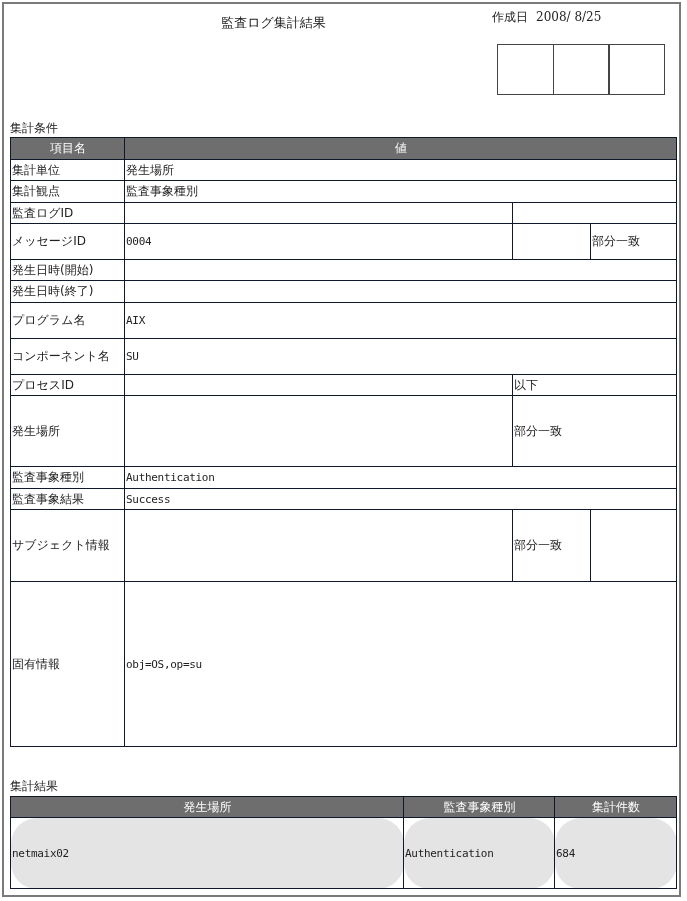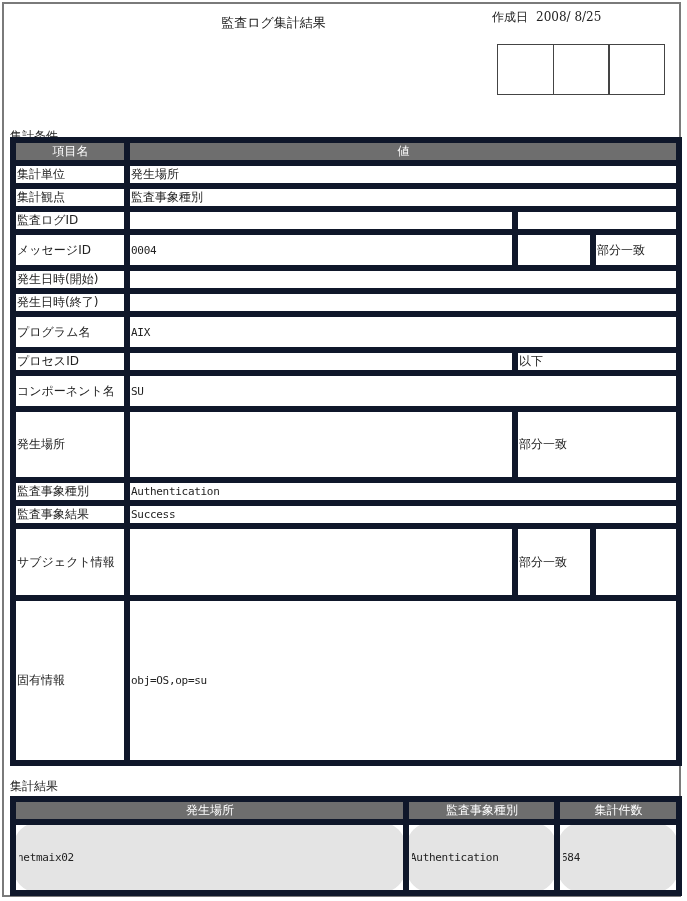--- a/index.html
+++ b/index.html
@@ -9,21 +9,21 @@
           border: 2px solid #7a7a7a; box-sizing: border-box; background: #fff; }
   .title { position: absolute; left: 0; width: 547px; top: 14px; text-align: center;
            font-size: 13px; }
   .created { position: absolute; left: 492px; top: 9px; font-size: 12px; font-family: "DejaVu Serif", serif; }
   .created .lbl { margin-right: 8px; }
   .stamps { position: absolute; left: 497px; top: 44px; display: flex; height: 51px; }
   .stamp { width: 57px; height: 51px; border: 1.5px solid #444; box-sizing: border-box; margin-left: -1.5px; }
   .stamp:first-child { margin-left: 0; }
   .section-label { position: absolute; left: 10px; font-size: 12px; }
   table { border-collapse: collapse; position: absolute; left: 10px; table-layout: fixed; }
-  td, th { border: 6px solid #0f172a; padding: 0 0 0 1px; font-size: 12px; font-weight: normal;
+  td, th { border: 1px solid #0f172a; padding: 0 0 0 1px; font-size: 12px; font-weight: normal;
            text-align: left; vertical-align: middle; white-space: nowrap; overflow: hidden; }
   th { background: #6e6e6e; color: #ffffff; text-align: center; }
   .mono { font-family: "DejaVu Sans Mono", "Liberation Mono", monospace; font-size: 11px; letter-spacing: -0.3px; }
   .cond { width: 666px; top: 137px; border: 1.5px solid #333; }
   .result { width: 666px; top: 796px; border: 1.5px solid #333; }
   .result td { background: #e4e4e4; border-radius: 26px; }
 </style>
 </head>
 <body>
 
@@ -33,21 +33,21 @@
 <div class="created">
   <span class="lbl">作成日</span><span>2008/ 8/25</span>
 </div>
 
 <div class="stamps">
   <div class="stamp"></div>
   <div class="stamp"></div>
   <div class="stamp"></div>
 </div>
 
-<div class="section-label" style="top:128px;">集計条件</div>
+<div class="section-label" style="top:120px;">集計条件</div>
 
 <table class="cond">
   <colgroup>
     <col style="width:114px">
       <col style="width:388px">
       <col style="width:78px">
       <col style="width:86px">
   </colgroup>
   <tbody>
       <tr style="height:22px">
@@ -78,28 +78,28 @@
     <td colspan="3"></td>
   </tr>
   <tr style="height:22px">
     <td>発生日時(終了)</td>
     <td colspan="3"></td>
   </tr>
   <tr style="height:36px">
     <td>プログラム名</td>
     <td colspan="3" class="mono">AIX</td>
   </tr>
+  <tr style="height:36px">
+    <td>コンポーネント名</td>
+    <td colspan="3" class="mono">SU</td>
+  </tr>
   <tr style="height:21px">
     <td>プロセスID</td>
     <td></td>
     <td colspan="2">以下</td>
-  </tr>
-  <tr style="height:36px">
-    <td>コンポーネント名</td>
-    <td colspan="3" class="mono">SU</td>
   </tr>
   <tr style="height:71px">
     <td>発生場所</td>
     <td></td>
     <td colspan="2">部分一致</td>
   </tr>
   <tr style="height:22px">
     <td>監査事象種別</td>
     <td colspan="3" class="mono">Authentication</td>
   </tr>

